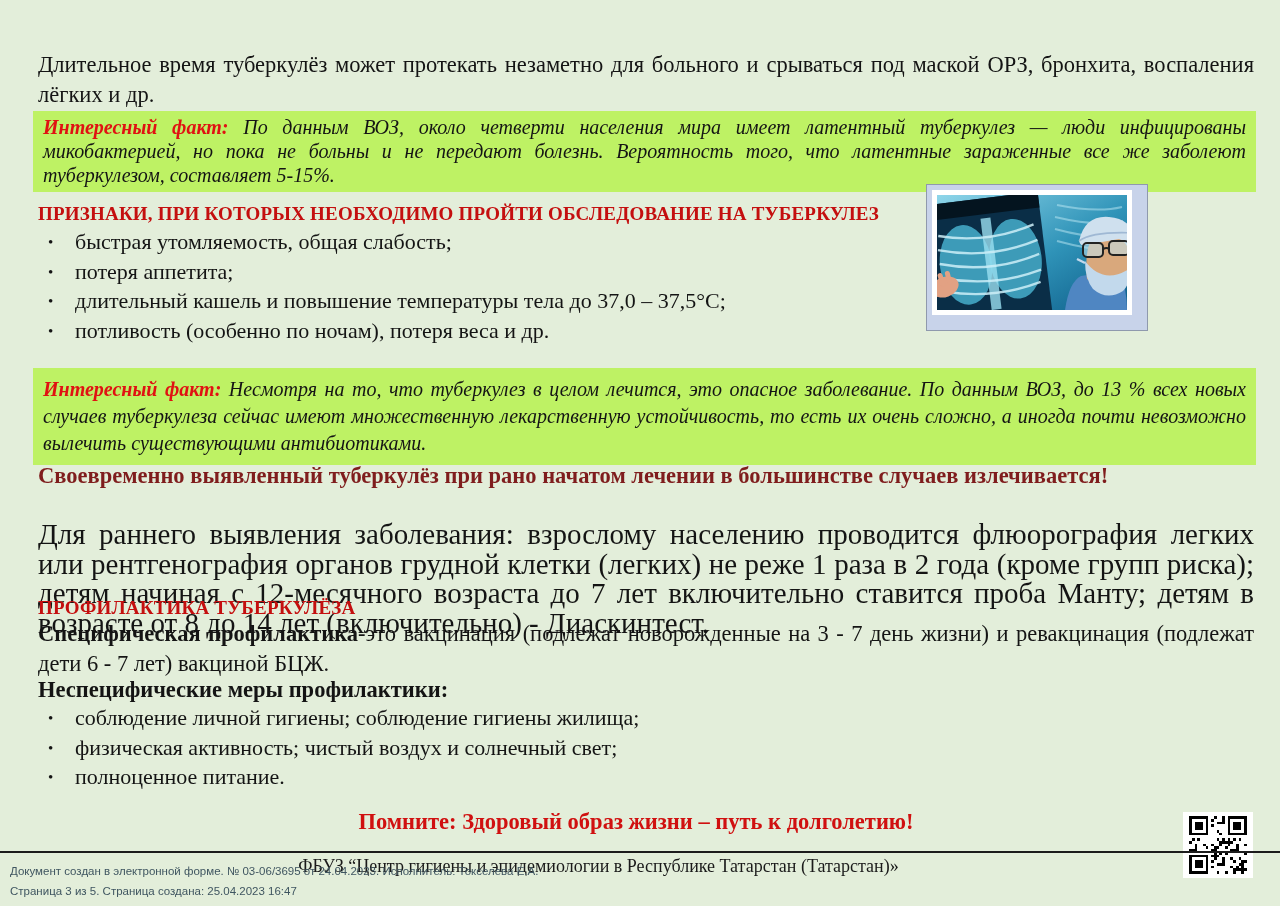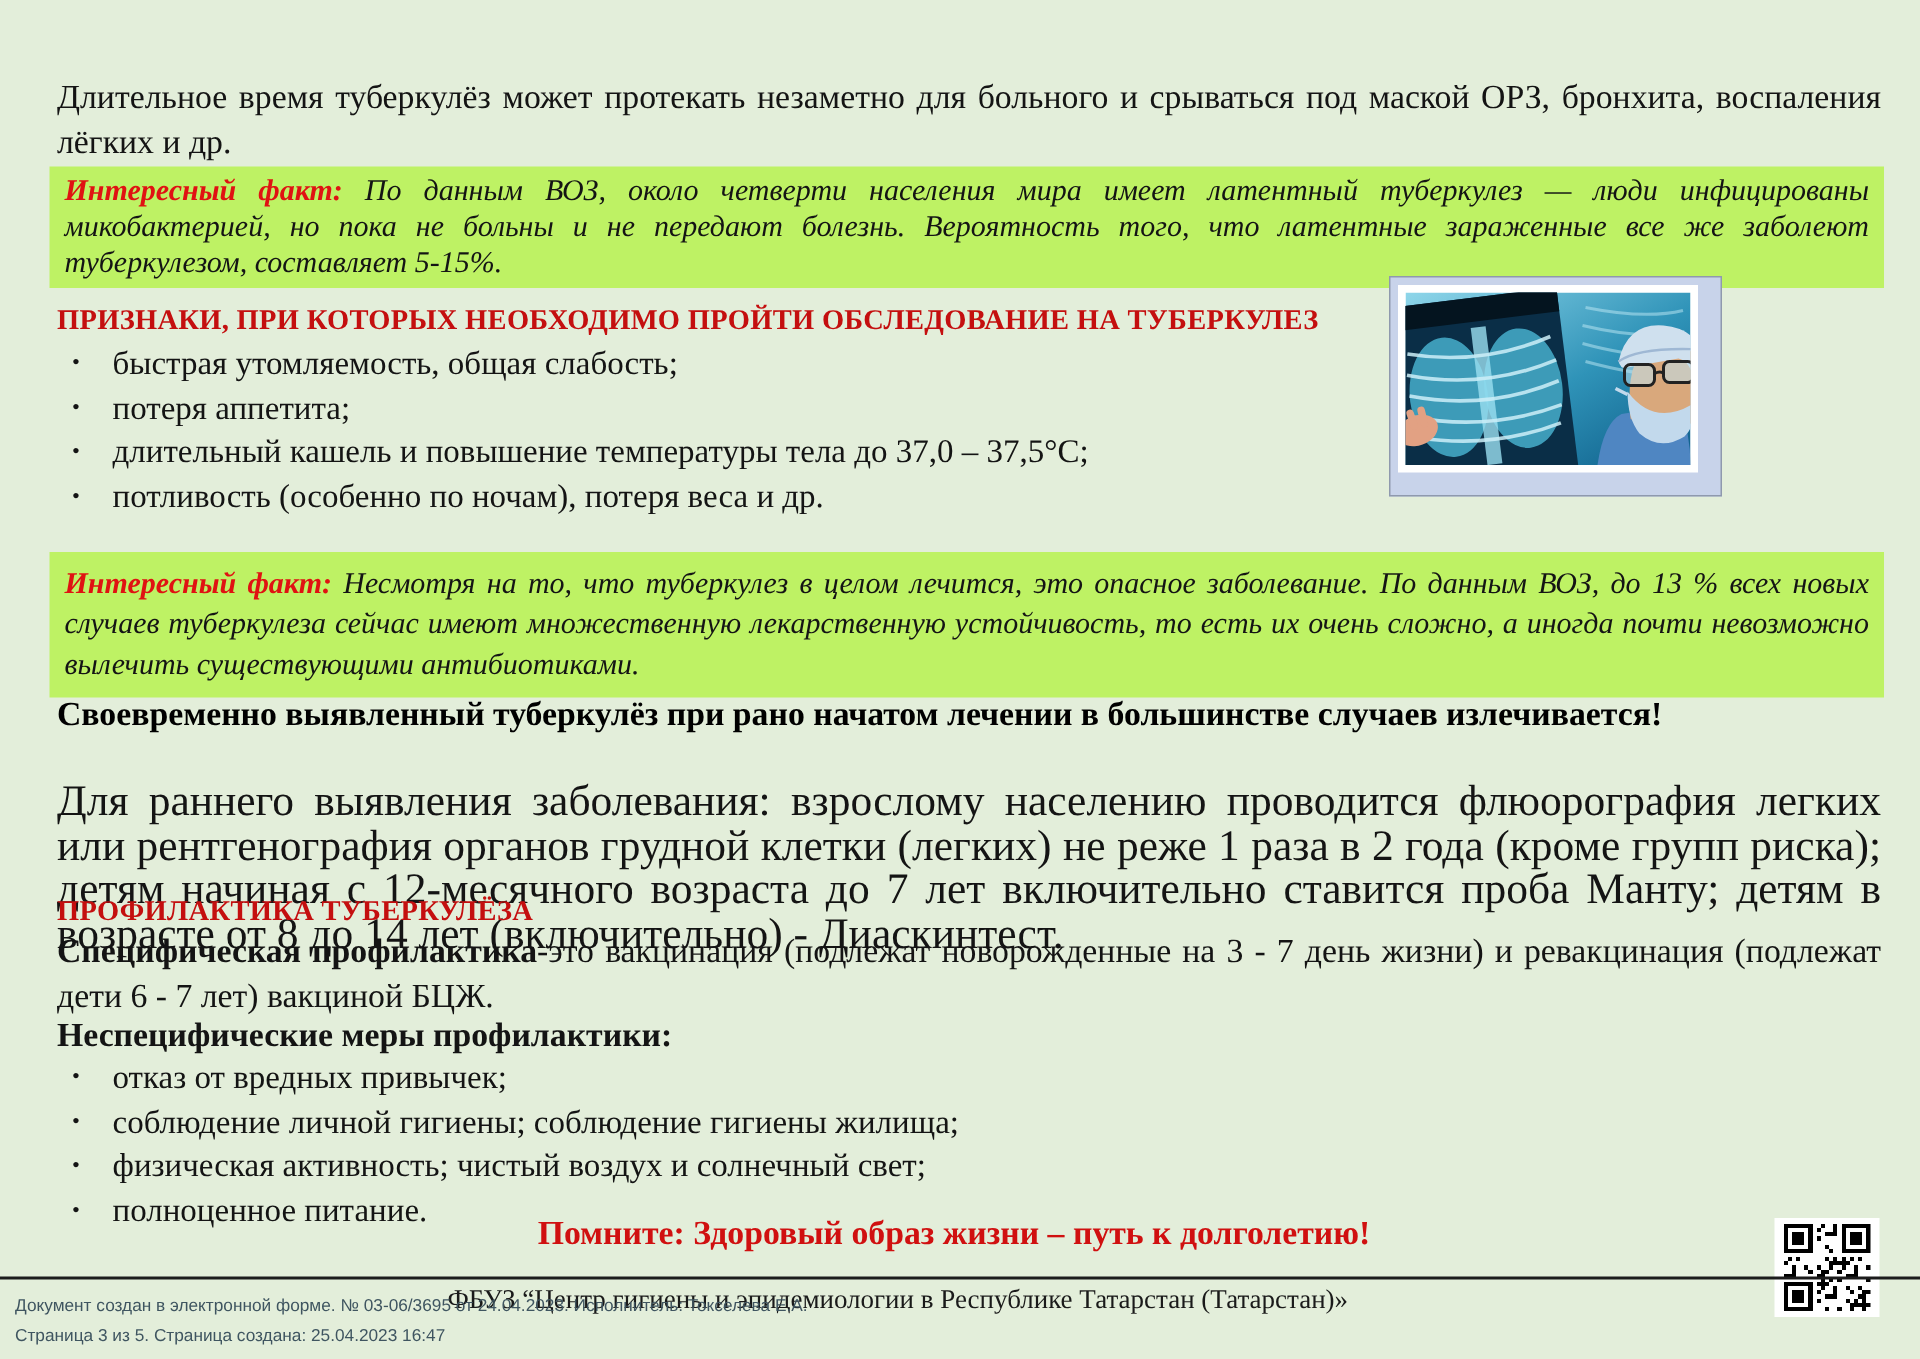--- a/index.html
+++ b/index.html
@@ -45,21 +45,21 @@
   .list-nonspec{left:38px;top:703px;width:1000px;}
   
   .photo-frame{
     left:926px;top:184px;width:210px;height:135px;
     background:#c8d3ea;border:1px solid #8f99ad;
     padding:5px;
   }
   .photo-inner{background:#ffffff;padding:5px;width:200px;height:125px;box-sizing:border-box;}
   .photo-inner svg{display:block;width:190px;height:115px;}
   
-  .cure-highlight{left:38px;top:462px;width:1216px;color:#000000;font-weight:bold;font-size:22.5px;line-height:28px;}
+  .cure-highlight{left:38px;top:462px;width:1216px;color:#7f1d1d;font-weight:bold;font-size:22.5px;line-height:28px;}
   .cure-text{left:38px;top:520px;width:1216px;font-size:29px;line-height:29.5px;text-align:justify;}
   
   .spec-text{left:38px;top:619px;width:1216px;font-size:22.5px;line-height:29.5px;text-align:justify;}
   .bold{font-weight:bold;}
   .nonspec-heading{left:38px;top:677px;width:800px;font-weight:bold;font-size:22.5px;}
   
   .reminder{
     left:16px;top:809px;width:1240px;text-align:center;
     color:#d01010;font-weight:bold;font-size:22.5px;
   }
@@ -167,21 +167,20 @@
 <div class="abs cure-highlight">Своевременно выявленный туберкулёз при рано начатом лечении в большинстве случаев излечивается!</div>
 <div class="abs cure-text">Для раннего выявления заболевания: взрослому населению проводится флюорография легких или рентгенография органов грудной клетки (легких) не реже 1 раза в 2 года (кроме групп риска); детям начиная с 12-месячного возраста до 7 лет включительно ставится проба Манту; детям в возрасте от 8 до 14 лет (включительно) - Диаскинтест.</div>
 
 <div class="abs sec-heading h-prev">ПРОФИЛАКТИКА ТУБЕРКУЛЁЗА</div>
 <div class="abs spec-text">
   <span class="bold">Специфическая профилактика</span><span>-это вакцинация (подлежат новорожденные на 3 - 7 день жизни) и ревакцинация (подлежат дети 6 - 7 лет) вакциной БЦЖ.</span>
 </div>
 <div class="abs nonspec-heading">Неспецифические меры профилактики:</div>
 <ul class="abs blist list-nonspec">
 
-<li>отказ от вредных привычек;</li>
     <li>соблюдение личной гигиены; соблюдение гигиены жилища;</li>
     <li>физическая активность; чистый воздух и солнечный свет;</li>
     <li>полноценное питание.</li>
   </ul>
 
 <div class="abs reminder">Помните: Здоровый образ жизни – путь к долголетию!</div>
 
 <div class="abs org-line">ФБУЗ “Центр гигиены и эпидемиологии в Республике Татарстан (Татарстан)»</div>
 <div class="abs stamp s1">Документ создан в электронной форме. № 03-06/3695 от 24.04.2023. Исполнитель: Токселева Е.А.</div>
 <div class="abs stamp s2">Страница 3 из 5. Страница создана: 25.04.2023 16:47</div>

